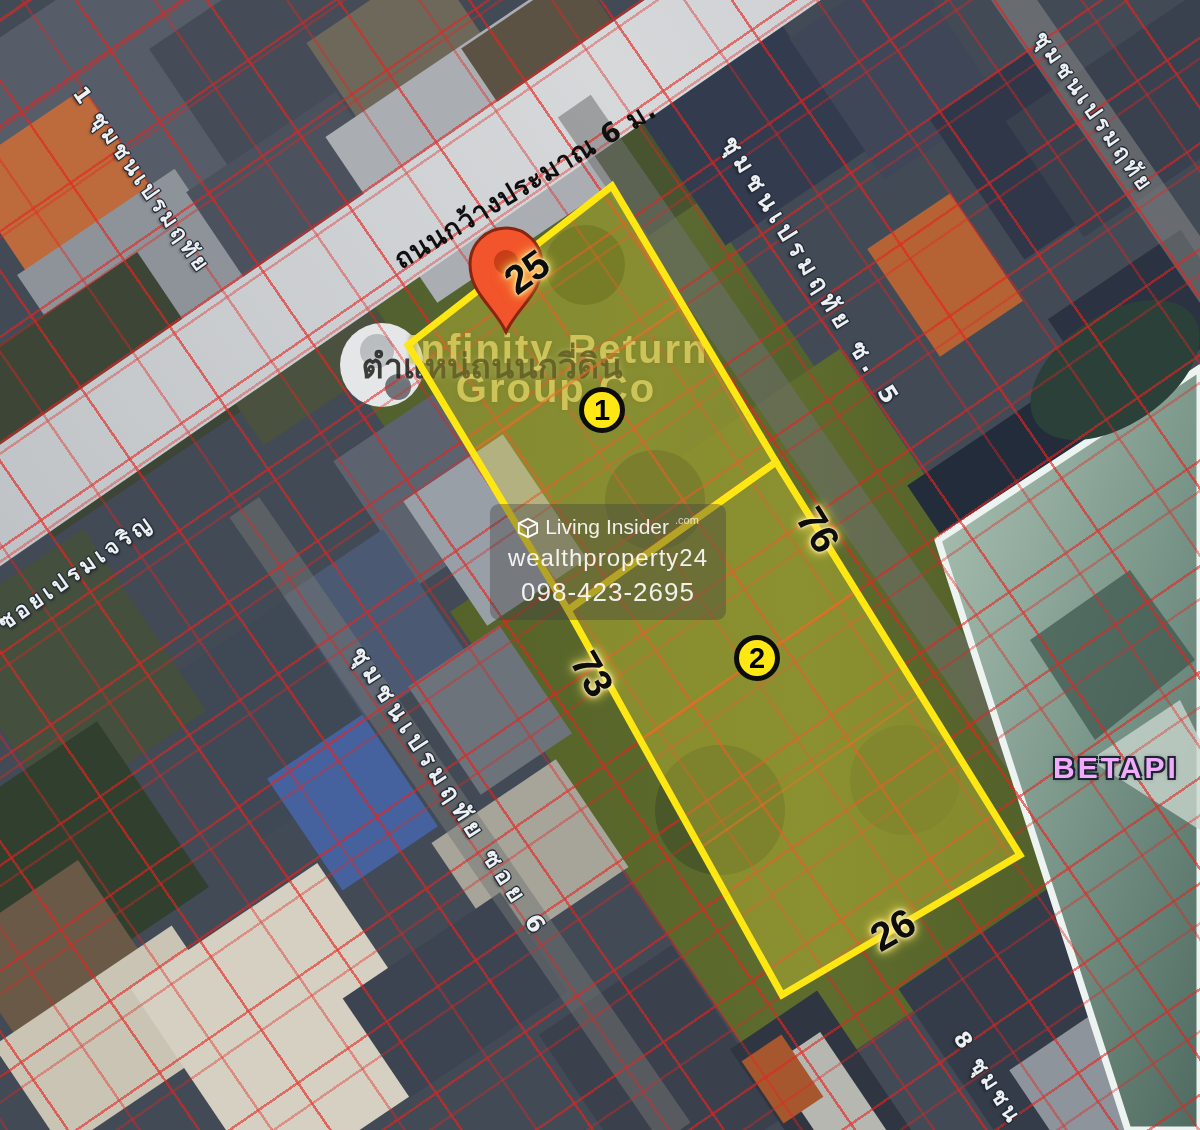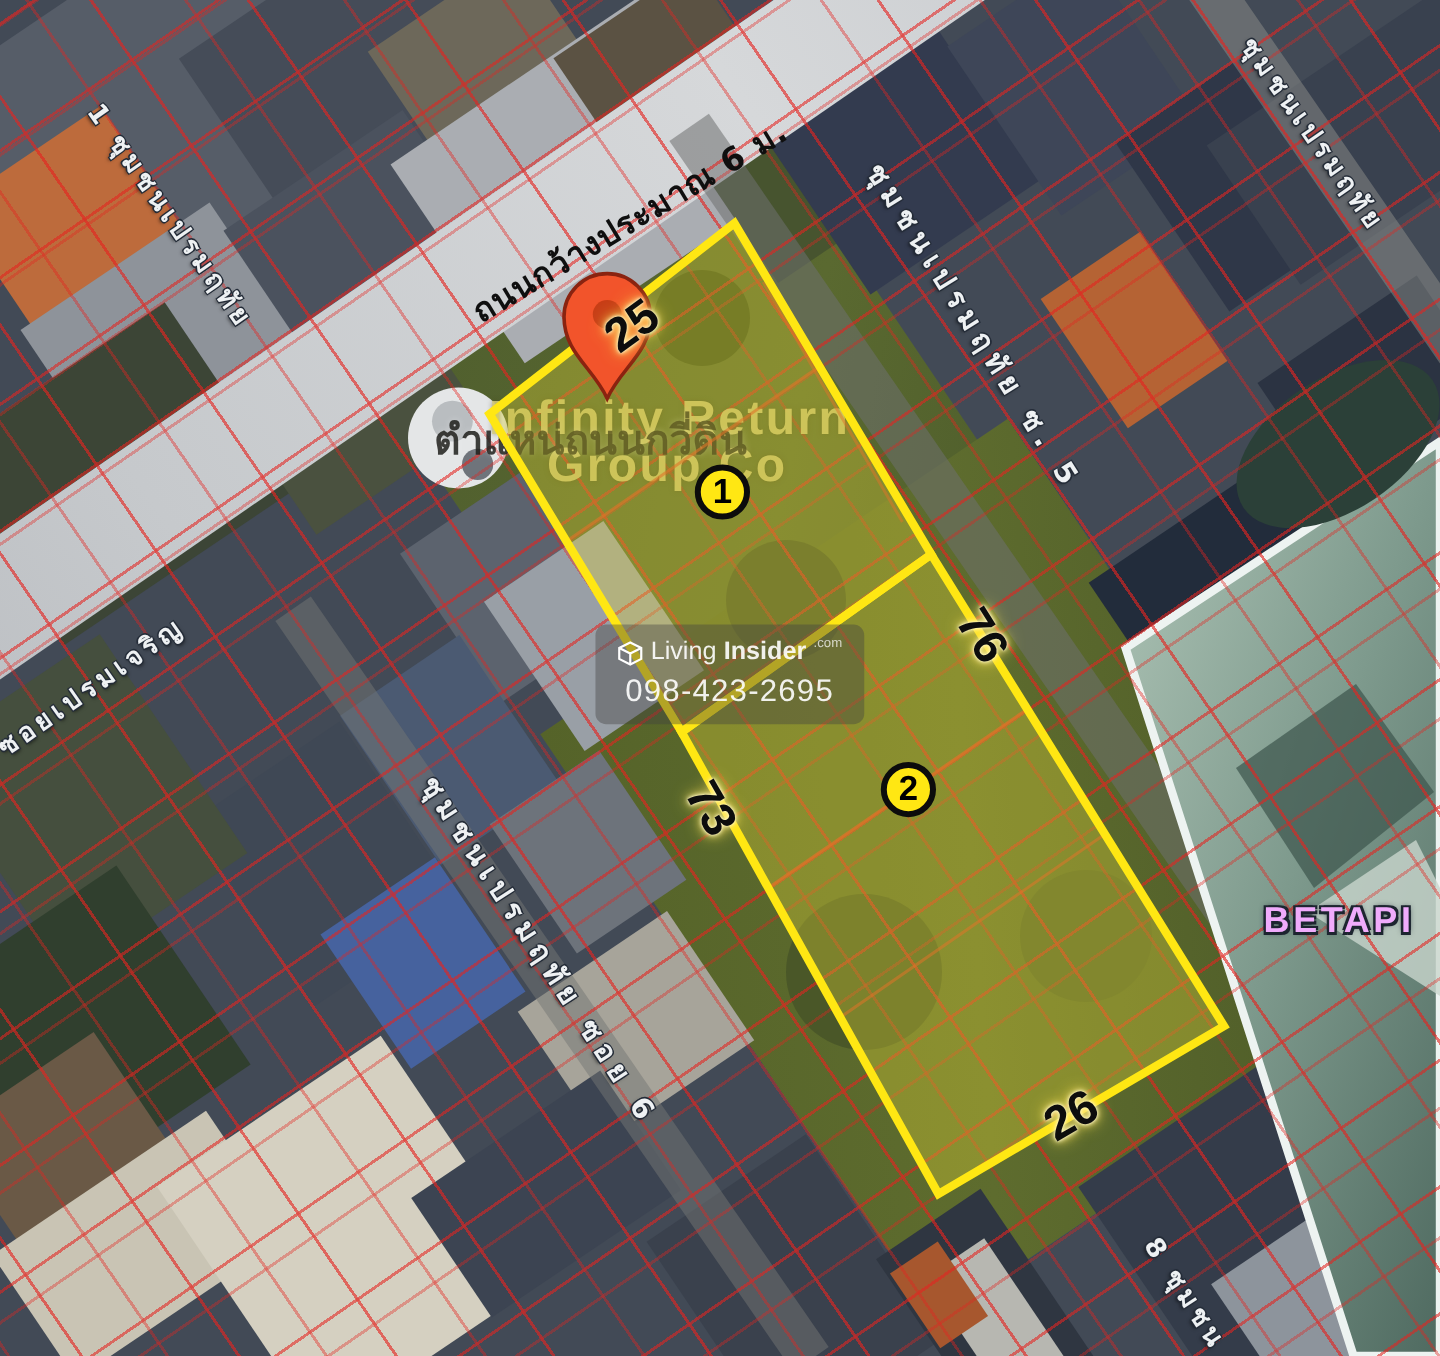--- a/index.html
+++ b/index.html
@@ -31,21 +31,21 @@
           repeating-linear-gradient(90deg, rgba(228,36,32,.5) 54px 56.5px, transparent 56.5px 163px),
           repeating-linear-gradient(0deg, rgba(228,36,32,.72) 0 2.5px, transparent 2.5px 87px),
           repeating-linear-gradient(0deg, rgba(228,36,32,.45) 40px 42.5px, transparent 42.5px 129px);}
   .road{position:absolute;left:-550px;top:214px;width:1800px;height:100px;transform:rotate(-34.6deg);
         background:linear-gradient(90deg,#aeb1b6 0%,#c6c9cc 35%,#d6d8da 68%,#c2c5c9 100%);}
   
   .wm{position:absolute;left:608px;top:562px;transform:translate(-50%,-50%);
       background:rgba(64,66,64,.4);border-radius:9px;padding:10px 18px 12px;
       display:flex;flex-direction:column;align-items:center;gap:5px;color:rgba(255,255,255,.9);}
   .wm-row1{display:flex;align-items:flex-end;gap:6px;font:400 21px "Liberation Sans",sans-serif;}
-  .wm-insider{font-weight:700;}
+  .wm-insider{font-weight:400;}
   .wm-tld{font-size:11px;opacity:.8;margin-bottom:13px;}
   .wm-acct{font:300 24px "Liberation Sans",sans-serif;letter-spacing:1px;}
   .wm-phone{font:400 26px "Liberation Sans",sans-serif;letter-spacing:1px;}
 </style>
 </head>
 <body>
 
 <div class="stage">
 
   <div>
@@ -170,16 +170,17 @@
   <div class="wm">
     <div class="wm-row1">
       <svg width="22" height="22" viewBox="0 0 24 24">
         <path d="M12 2 22 7v10l-10 5L2 17V7z" fill="none" stroke="#ffffff" stroke-width="2"></path>
         <path d="M2 7l10 5 10-5M12 12v10" stroke="#ffffff" stroke-width="2" fill="none"></path>
       </svg>
       <span>Living</span>
         <span class="wm-insider">Insider</span>
         <span class="wm-tld">.com</span>
     </div>
+    <div class="wm-acct">wealthproperty24</div>
     <div class="wm-phone">098-423-2695</div>
   </div>
 
 </div>
 
 </body></html>

